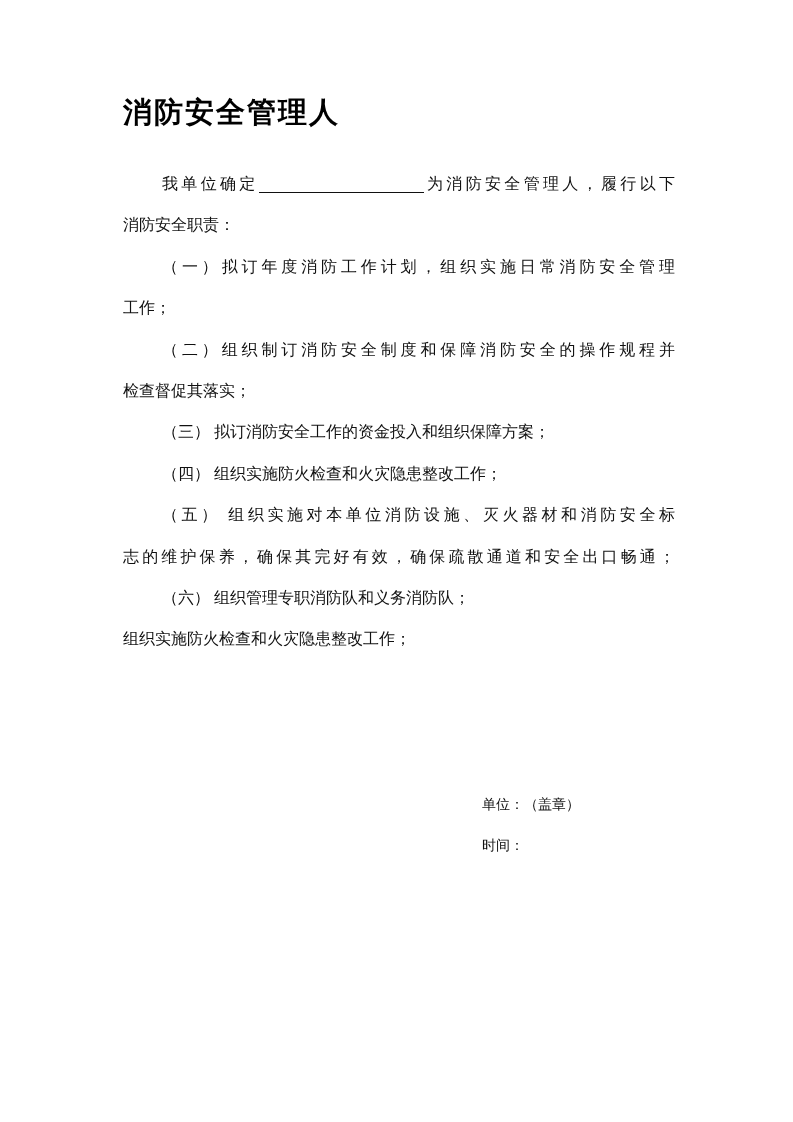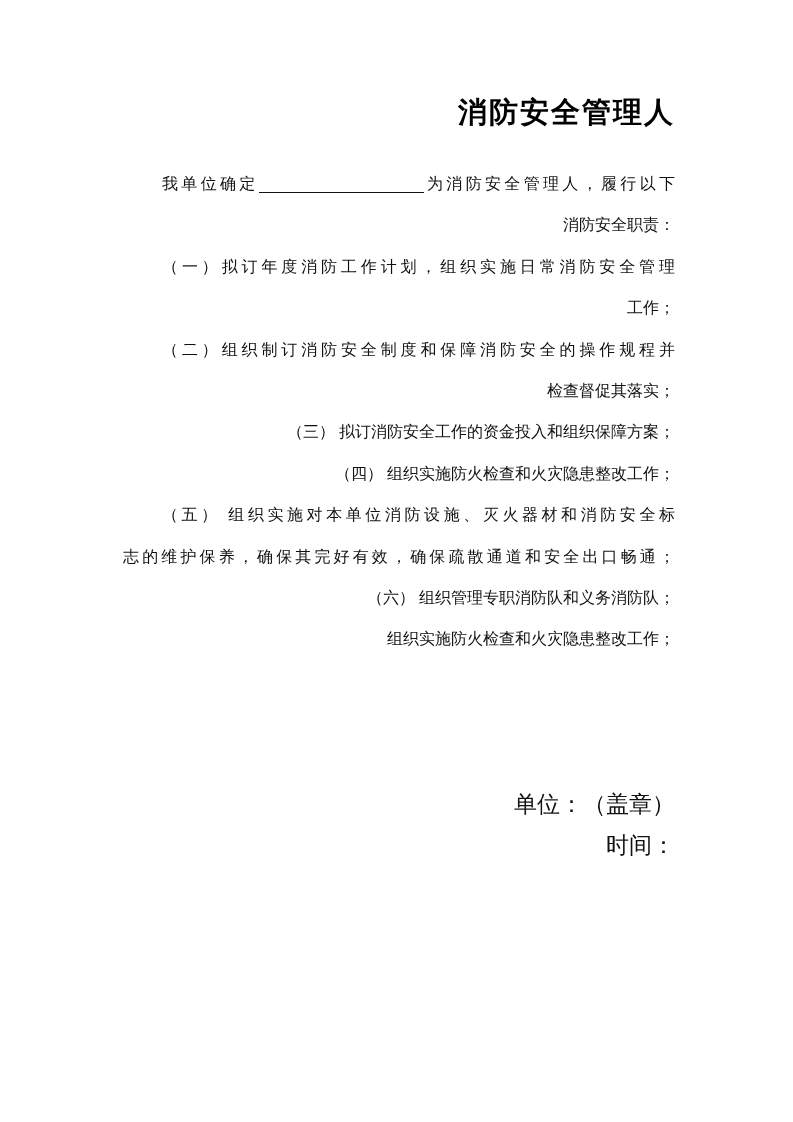--- a/index.html
+++ b/index.html
@@ -19,48 +19,48 @@
   }
   .content {
     padding: 93px 118px 0 123px;
   }
   .doc-title {
     margin: 0 0 32px 0;
     font-size: 29px;
     font-weight: bold;
     line-height: 38px;
     letter-spacing: 2px;
-    text-align: right;
+    text-align: left;
     color: #000000;
   }
   .body-text {
     font-size: 16px;
     line-height: 41.4px;
   }
   .line {
     white-space: nowrap;
-    text-align: right;
+    text-align: left;
   }
   .line.indent {
     padding-left: 39px;
   }
   .line.fill {
     text-align: justify;
     text-align-last: justify;
   }
   .blank {
     display: inline-block;
     height: 18px;
     border-bottom: 1.5px solid #111111;
     vertical-align: -4px;
   }
   .signature {
     margin-top: 124px;
     padding-left: 359px;
-    font-size: 23px;
+    font-size: 14px;
     line-height: 41.4px;
   }
   .signature .line {
     white-space: nowrap;
   }
 </style>
 </head>
 <body>
 
 <div class="page">

